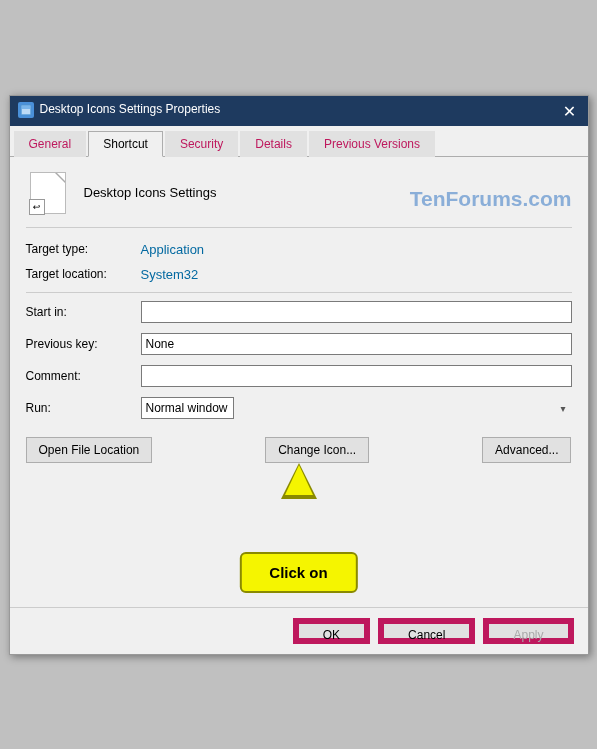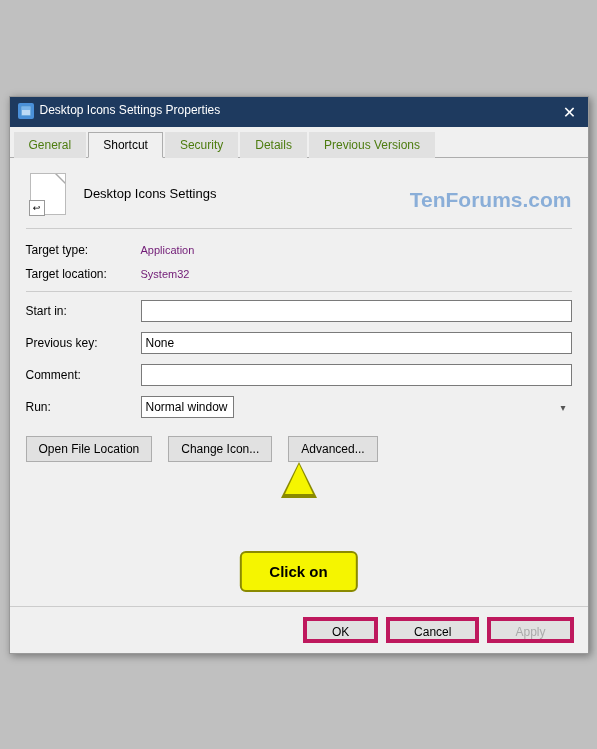--- a/index.html
+++ b/index.html
@@ -62,21 +62,21 @@
       padding: 4px 4px 0 4px;
     }
     .tab {
       padding: 5px 14px;
       font-size: 12px;
       cursor: pointer;
       border: 1px solid transparent;
       border-bottom: none;
       margin-right: 2px;
       background: #e1e1e1;
-      color: #4d7c0f;
+      color: #be185d;
       position: relative;
       top: 1px;
     }
     .tab.active {
       background: #f0f0f0;
       border: 1px solid #adadad;
       border-bottom: 1px solid #f0f0f0;
       color: #000;
     }
     .content {
@@ -105,22 +105,22 @@
       margin-bottom: 10px;
     }
     .form-label {
       width: 115px;
       text-align: left;
       font-size: 12px;
       color: #000;
       flex-shrink: 0;
     }
     .form-value {
-      font-size: 11px;
-      color: #701a75;
+      font-size: 13px;
+      color: #0369a1;
     }
     .form-input {
       flex: 1;
       height: 22px;
       border: 1px solid #7a7a7a;
       background: white;
       padding: 2px 4px;
       font-size: 12px;
       font-family: 'Segoe UI', sans-serif;
       outline: none;
@@ -153,20 +153,21 @@
       top: 50%;
       transform: translateY(-50%);
       font-size: 10px;
       color: #555;
       pointer-events: none;
     }
     .buttons-row {
       display: flex;
       gap: 16px;
       margin-top: 18px;
+      justify-content: space-between;
     }
     .btn {
       padding: 4px 12px;
       height: 26px;
       border: 1px solid #adadad;
       background: #e1e1e1;
       font-size: 12px;
       cursor: pointer;
       font-family: 'Segoe UI', sans-serif;
       color: #000;
@@ -197,21 +198,21 @@
       display: flex;
       justify-content: flex-end;
       gap: 8px;
       padding: 10px 14px;
       border-top: 1px solid #ccc;
       background: #f0f0f0;
     }
     .btn-bottom {
       padding: 4px 24px;
       height: 26px;
-      border: 4px solid #be185d;
+      border: 6px solid #be185d;
       background: #e1e1e1;
       font-size: 12px;
       cursor: pointer;
       font-family: 'Segoe UI', sans-serif;
       color: #000;
       min-width: 75px;
     }
     .btn-bottom.disabled {
       color: #aaa;
       cursor: default;

